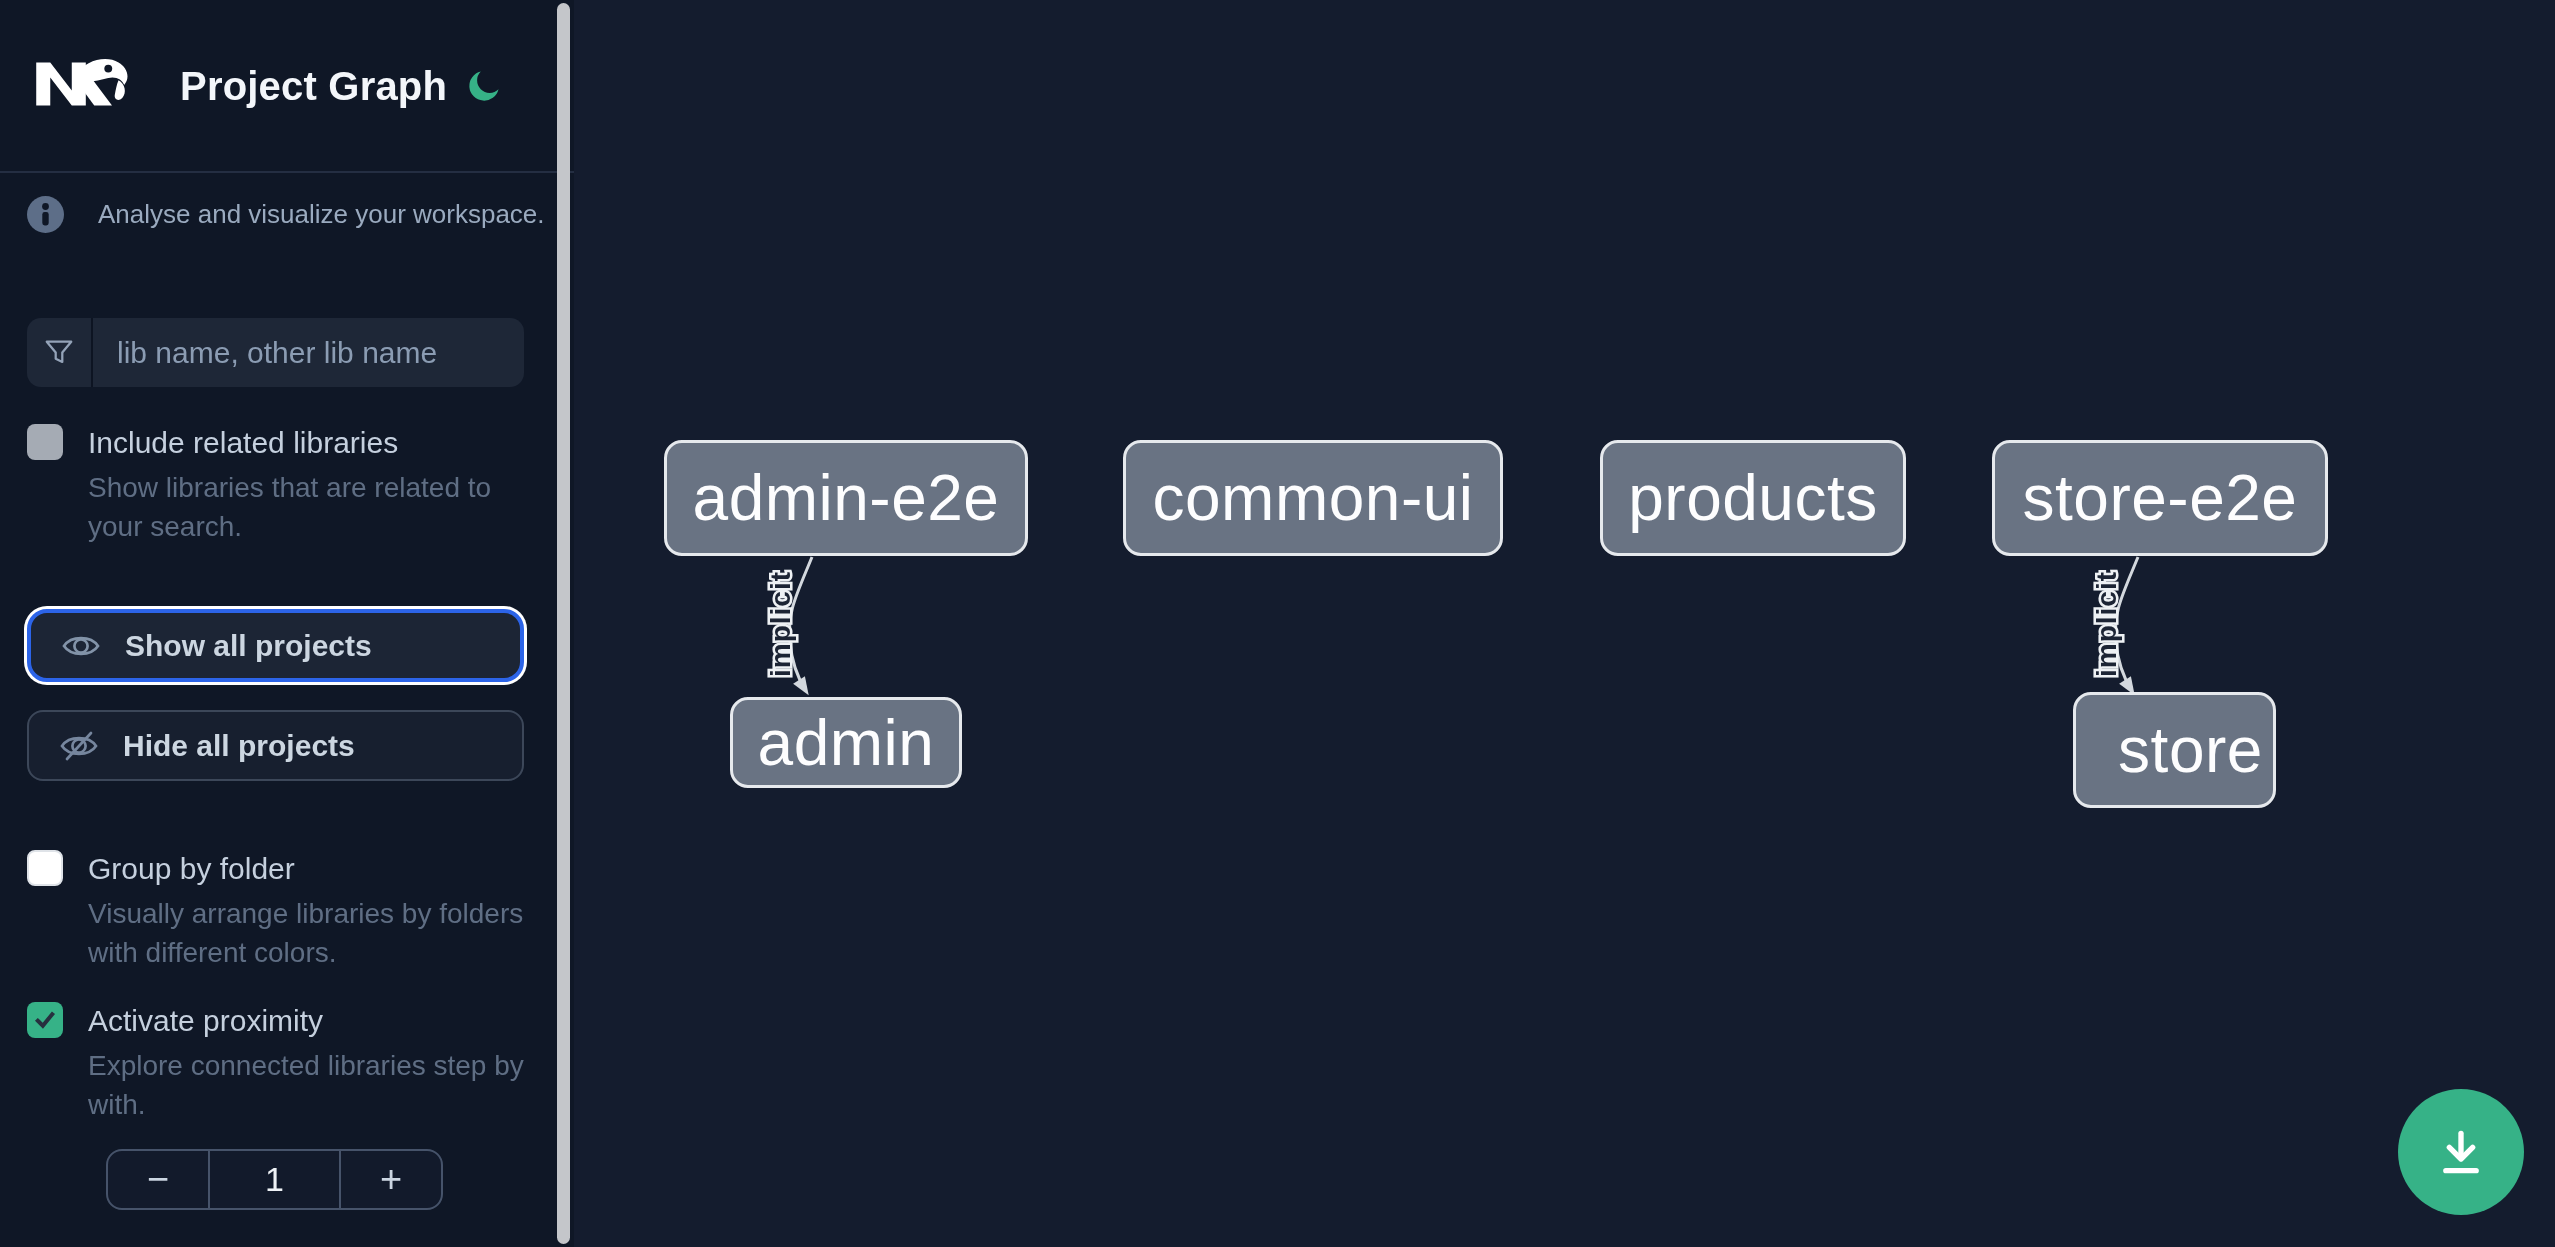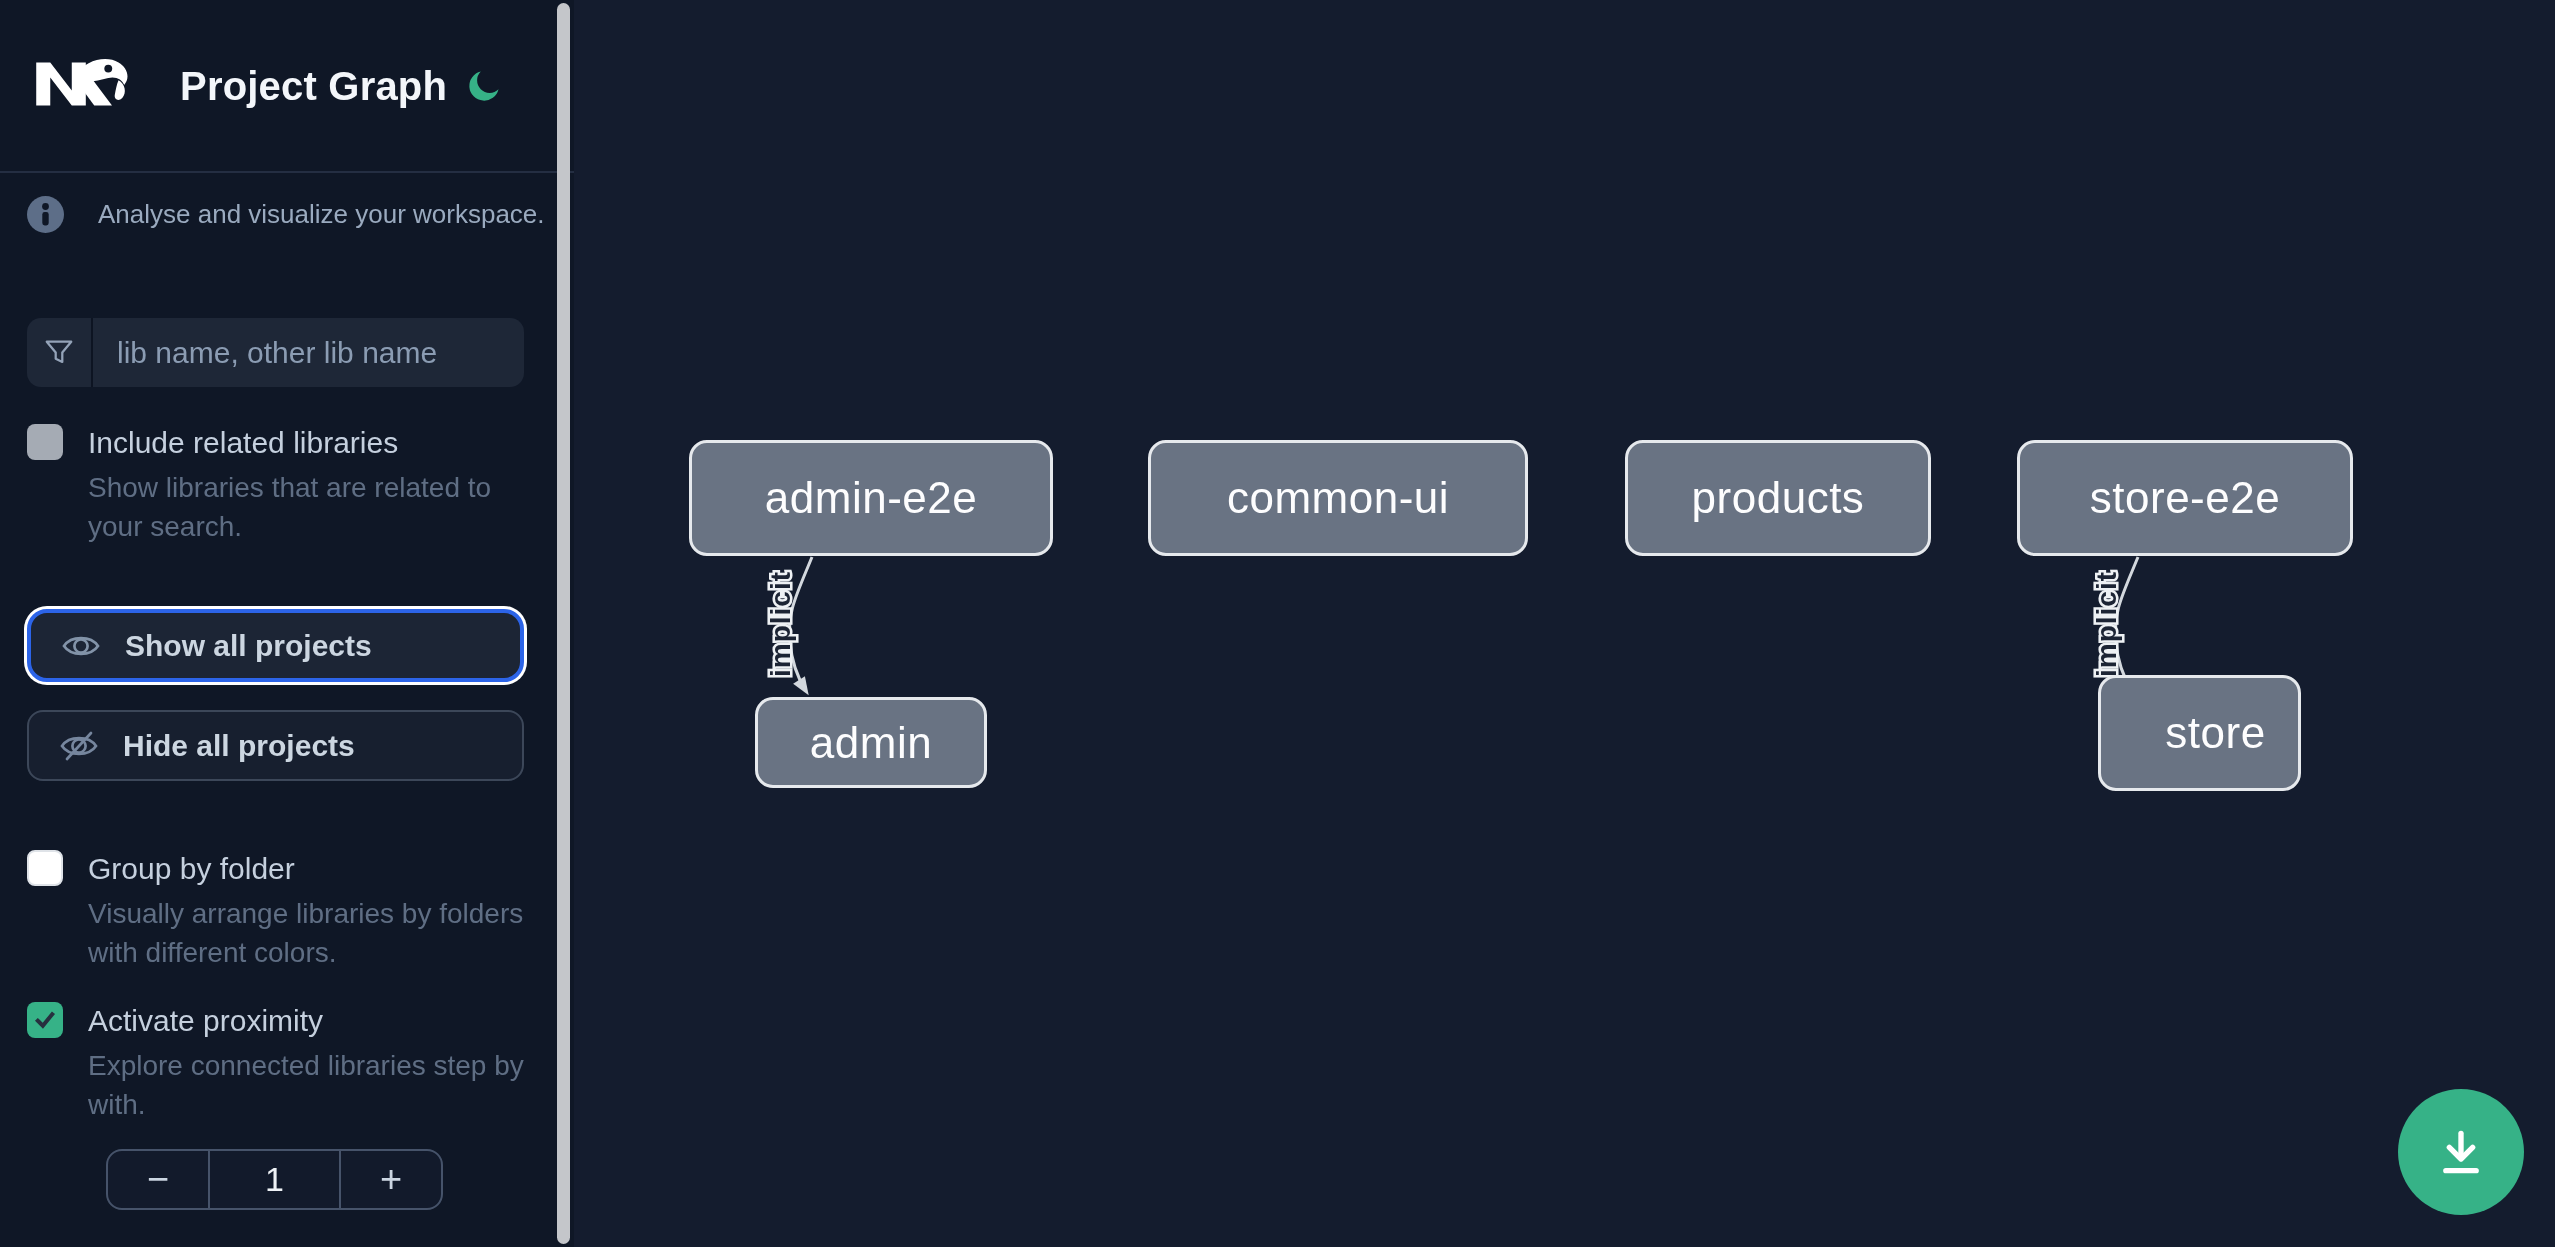--- a/index.html
+++ b/index.html
@@ -57,21 +57,21 @@
   .sb-scrollbar{position:absolute;left:557px;top:3px;width:13px;height:1241px;border-radius:7px;
                 background:#c4c6ca;cursor:pointer;}
   
   .canvas{position:absolute;left:574px;top:0;width:1981px;height:1247px;background:#141c2e;}
   #edge-svg{position:absolute;left:0;top:0;width:2555px;height:1247px;pointer-events:none;}
   .edge-path{fill:none;stroke:var(--edge-color);stroke-width:3px;}
   .edge-label{font-family:"Liberation Sans",sans-serif;font-size:28px;font-weight:700;letter-spacing:1px;
               fill:#1c2434;stroke:#eef1f4;stroke-width:5px;paint-order:stroke;text-anchor:middle;}
   .gnode{position:absolute;box-sizing:border-box;display:flex;align-items:center;justify-content:center;
          background:var(--node-fill);border:3px solid var(--node-border);border-radius:18px;
-         color:#fdfdfe;font-size:44px;letter-spacing:.5px;cursor:pointer;margin-left:25px;}
+         color:#fdfdfe;font-size:64px;letter-spacing:.5px;cursor:pointer;}
   
   .fab{position:absolute;left:2398px;top:1089px;width:126px;height:126px;border-radius:50%;
        background:var(--accent-green);display:flex;align-items:center;justify-content:center;
        cursor:pointer;border:none;}
   .fab svg{width:56px;height:56px;}
 </style>
 </head>
 <body>
 
 <div class="app">
@@ -89,21 +89,21 @@
       <path d="M 2138 557 C 2122 596, 2113 612, 2116 642 C 2118 666, 2125 680, 2132 691" class="edge-path" marker-end="url(#arrowhead)"></path>
       <text x="2116" y="624" transform="rotate(-90 2116 624)" class="edge-label">implicit</text>
     </svg>
 
   <div id="node-layer">
       <div class="gnode" style="left: 664px; top: 440px; width: 364px; height: 116px;">admin-e2e</div>
       <div class="gnode" style="left: 1123px; top: 440px; width: 380px; height: 116px;">common-ui</div>
       <div class="gnode" style="left: 1600px; top: 440px; width: 306px; height: 116px;">products</div>
       <div class="gnode" style="left: 1992px; top: 440px; width: 336px; height: 116px;">store-e2e</div>
       <div class="gnode" style="left: 730px; top: 697px; width: 232px; height: 91px;">admin</div>
-      <div class="gnode" style="left: 2073px; top: 675px; width: 203px; height: 116px; padding-left: 32px;">store</div>
+      <div class="gnode" style="left: 2073px; top: 692px; width: 203px; height: 116px; padding-left: 32px;">store</div>
     </div>
 
   <button class="fab">
     <svg viewBox="0 0 48 48" fill="none" stroke="#ffffff" stroke-width="4.6" stroke-linecap="round" stroke-linejoin="round">
       <path d="M24 8 V29"></path>
       <path d="M14 20 L24 30 L34 20"></path>
       <path d="M11 40 H37"></path>
     </svg>
   </button>
 

